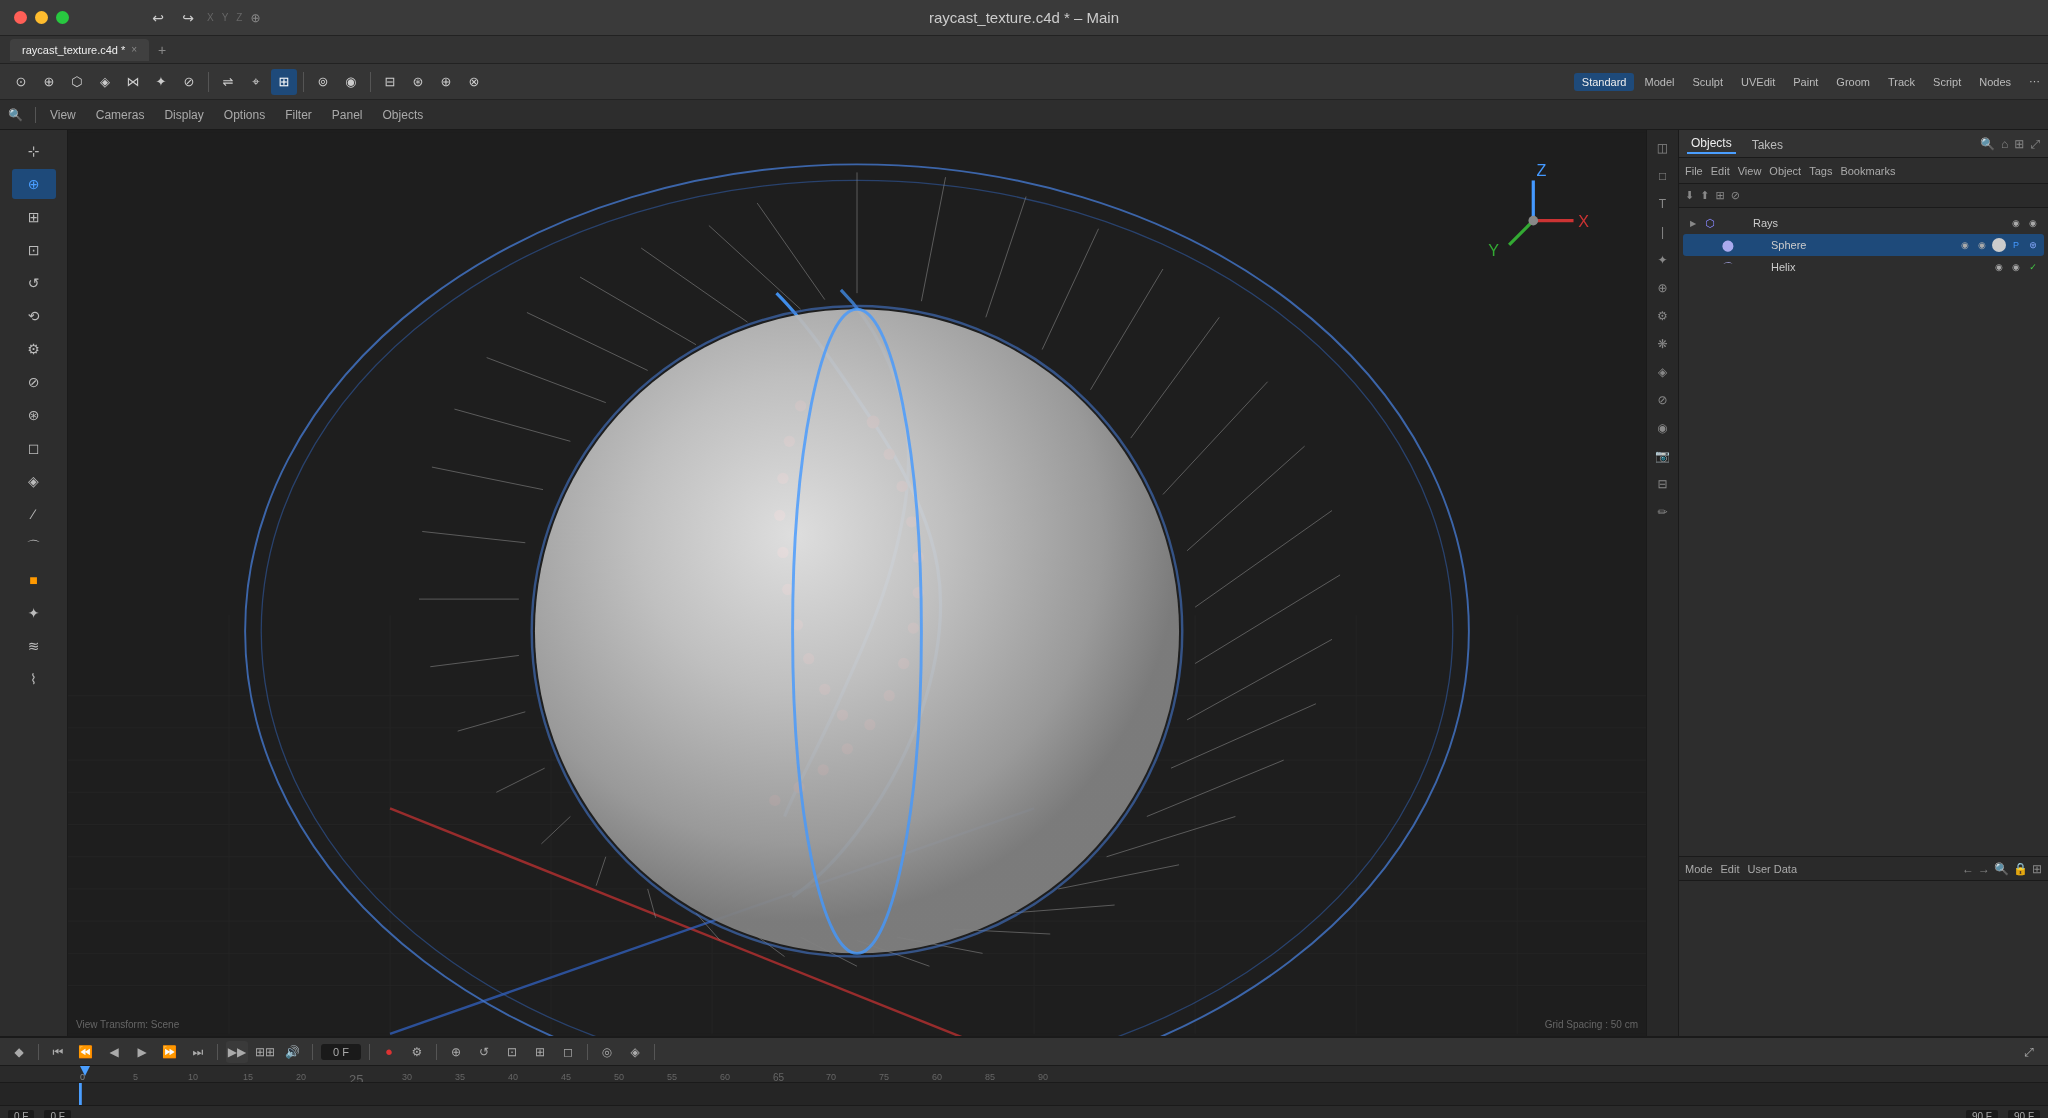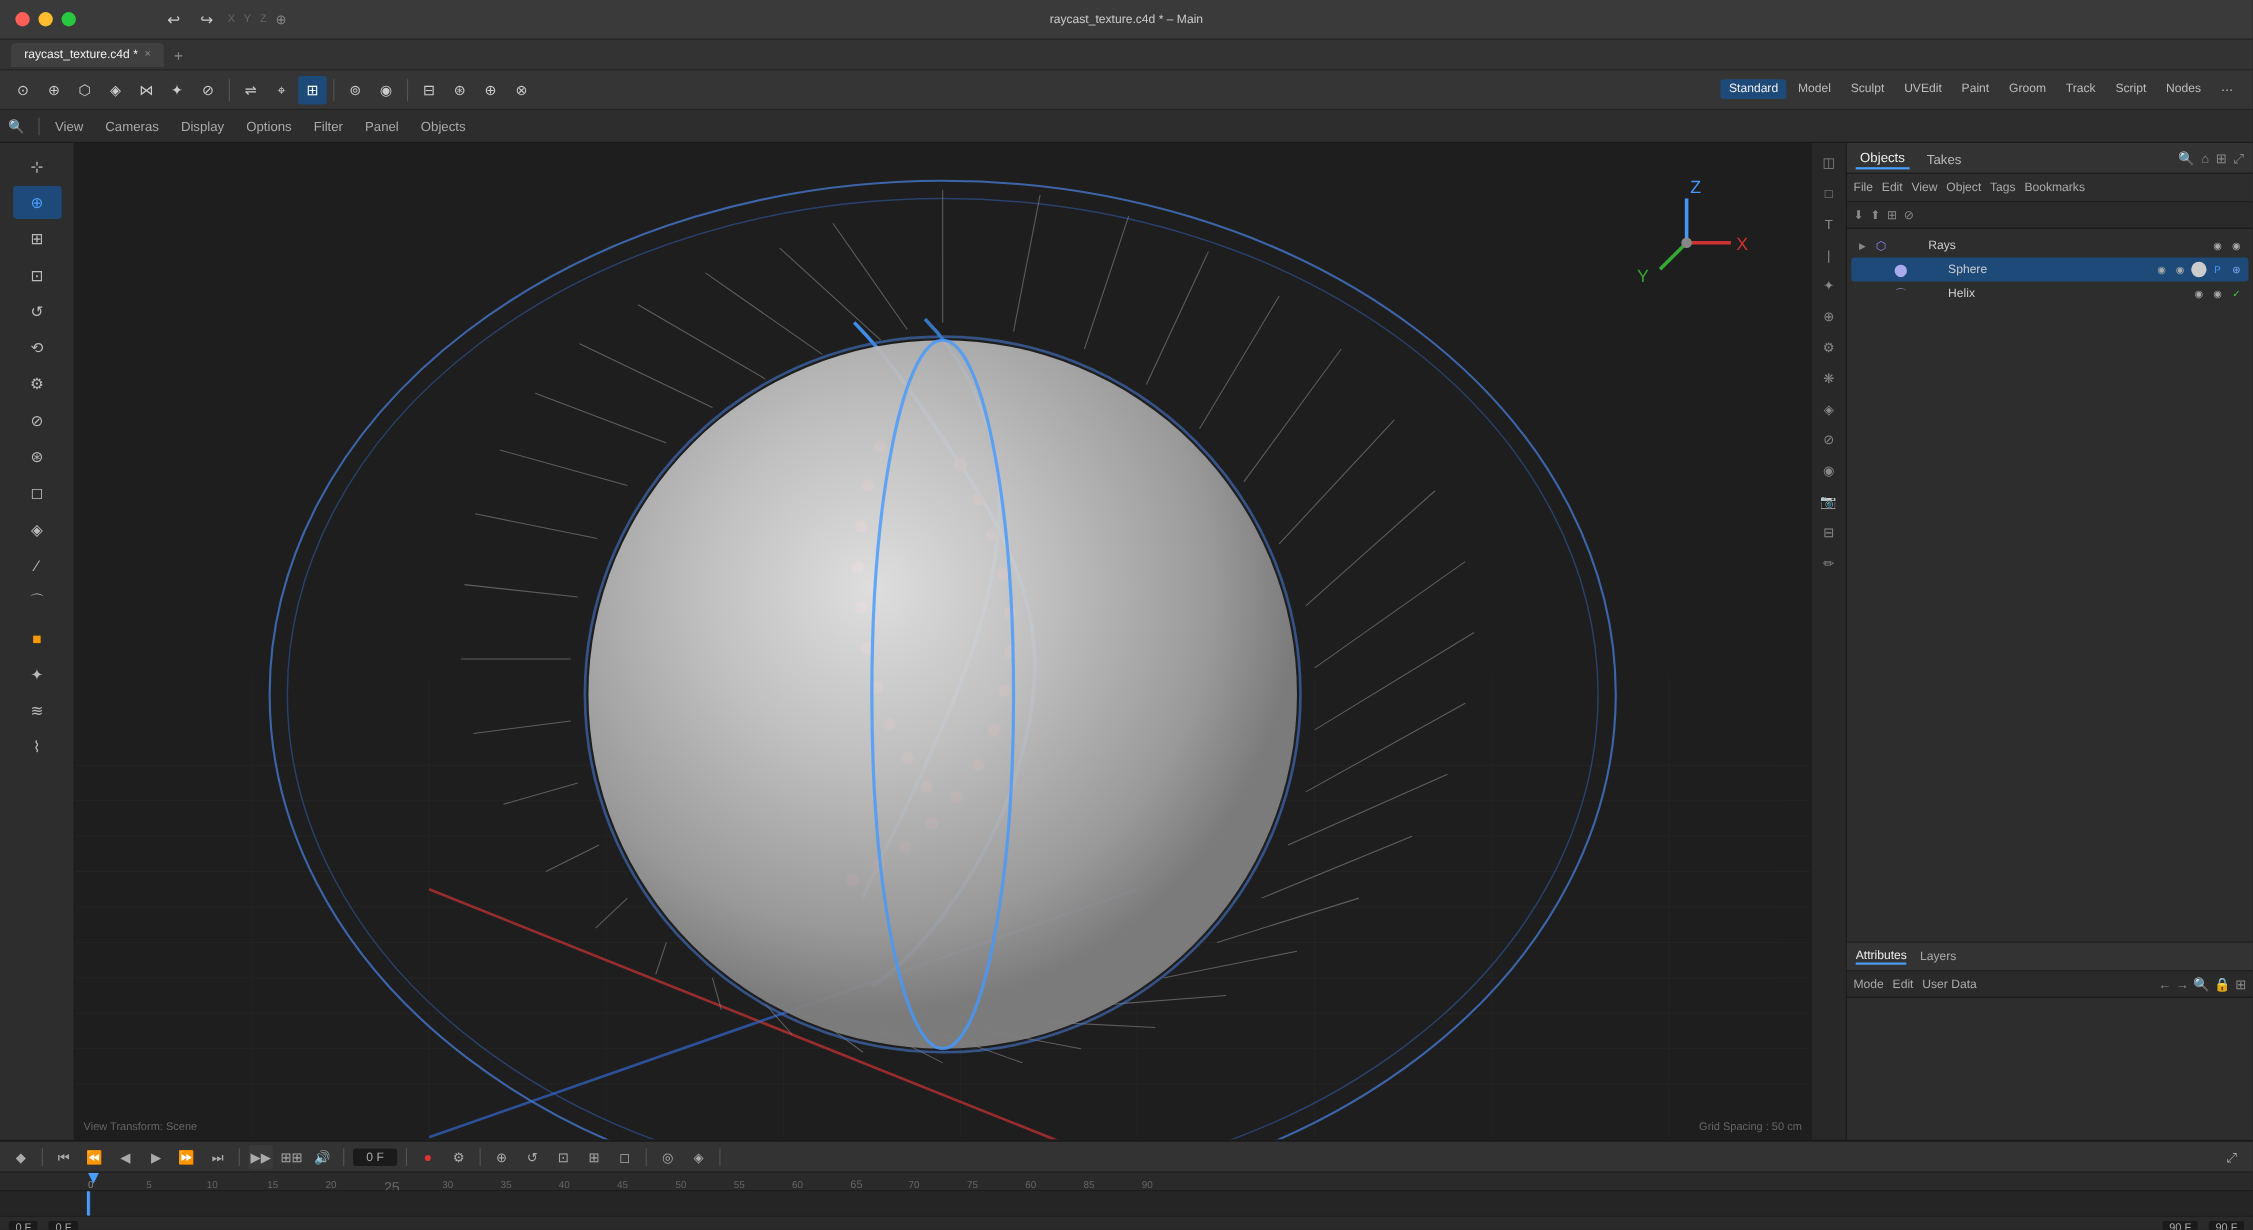--- a/index.html
+++ b/index.html
@@ -35,21 +35,21 @@
       cursor: pointer;
     }
     .btn-close { background: #ff5f57; }
     .btn-min { background: #febc2e; }
     .btn-max { background: #28c840; }
     #title-text {
       position: absolute;
       left: 50%;
       transform: translateX(-50%);
       color: #ccc;
-      font-size: 11px;
+      font-size: 15px;
     }
     #tab-bar {
       height: 28px;
       background: #333;
       display: flex;
       align-items: center;
       padding-left: 10px;
       border-bottom: 1px solid #222;
       gap: 4px;
     }
@@ -536,21 +536,21 @@
     <div class="menu-divider"></div>
     <div class="icon-btn">⊚</div>
     <div class="icon-btn">◉</div>
     <div class="menu-divider"></div>
     <div class="icon-btn">⊟</div>
     <div class="icon-btn">⊛</div>
     <div class="icon-btn">⊕</div>
     <div class="icon-btn">⊗</div>
   </div>
 
-  <div style="position:absolute;right:10px;display:flex;align-items:flex-start;gap:2px;">
+  <div style="position:absolute;right:0;display:flex;align-items:center;gap:2px;">
     <span class="mode-item active">Standard</span>
     <span class="mode-item">Model</span>
     <span class="mode-item">Sculpt</span>
     <span class="mode-item">UVEdit</span>
     <span class="mode-item">Paint</span>
     <span class="mode-item">Groom</span>
     <span class="mode-item">Track</span>
     <span class="mode-item">Script</span>
     <span class="mode-item">Nodes</span>
     <span class="mode-item">⋯</span>
@@ -824,24 +824,20 @@
             <div class="tree-btns">
               <div class="tree-btn" style="color:#aaa;">◉</div>
               <div class="tree-btn" style="color:#aaa;">◉</div>
               <div class="tree-btn" style="color:#44cc44;">✓</div>
             </div>
           </div>
         </div>
       </div>
 
       <div id="attributes-panel">
-        <div id="attr-tabs">
-          <span class="attr-tab active">Attributes</span>
-          <span class="attr-tab">Layers</span>
-        </div>
         <div id="attr-toolbar">
           <div class="attr-tb-left">
             <span class="attr-tb-item">Mode</span>
             <span class="attr-tb-item">Edit</span>
             <span class="attr-tb-item">User Data</span>
           </div>
           <div class="attr-tb-right">
             <span style="color:#888;font-size:12px;">←</span>
             <span style="color:#888;font-size:12px;">→</span>
             <span style="color:#888;font-size:12px;">🔍</span>

